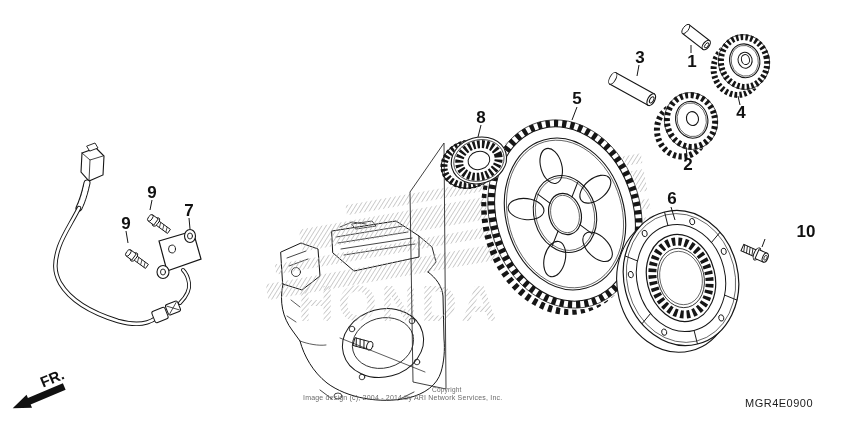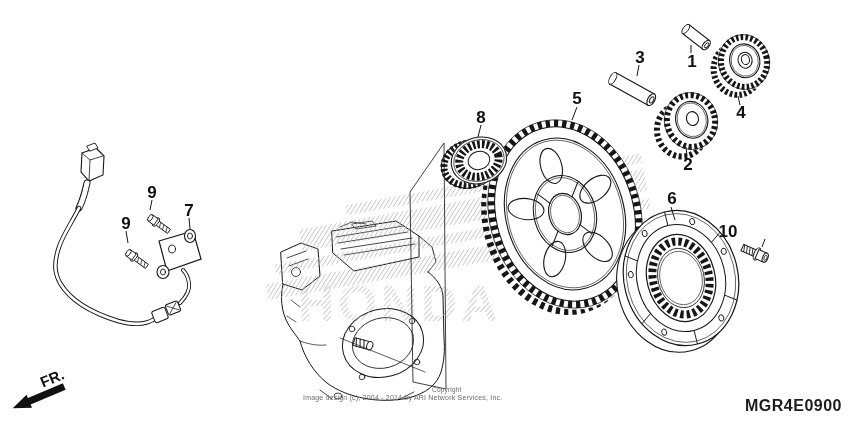--- a/index.html
+++ b/index.html
@@ -10,21 +10,21 @@
   .stage svg{position:absolute;left:0;top:0;}
   .plabel{
     position:absolute;transform:translate(-50%,-50%);
     font-weight:bold;font-size:17px;color:#111;line-height:1;
     cursor:pointer;user-select:none;
   }
   .copy1,.copy2{position:absolute;color:#6b6b6b;letter-spacing:.2px;}
   .copy1{left:432px;top:386px;font-size:6.5px;}
   .copy2{left:303px;top:394px;font-size:7px;}
   .diagcode{
-    position:absolute;left:745px;top:397px;font-size:16px;font-weight:bold;
+    position:absolute;left:745px;top:397px;font-size:11px;font-weight:normal;
     color:#1c1c1c;letter-spacing:.5px;
   }
 </style>
 </head>
 <body>
 
 <div class="stage">
 
 <svg width="850" height="424" viewBox="0 0 850 424">
   <defs>
@@ -242,19 +242,19 @@
 <div class="plabel" style="left:692px;top:61px">1</div>
 <div class="plabel" style="left:688px;top:164px">2</div>
 <div class="plabel" style="left:640px;top:57px">3</div>
 <div class="plabel" style="left:741px;top:112px">4</div>
 <div class="plabel" style="left:577px;top:98px">5</div>
 <div class="plabel" style="left:672px;top:198px">6</div>
 <div class="plabel" style="left:189px;top:210px">7</div>
 <div class="plabel" style="left:481px;top:117px">8</div>
 <div class="plabel" style="left:152px;top:192px">9</div>
 <div class="plabel" style="left:126px;top:223px">9</div>
-<div class="plabel" style="left:728px;top:231px">10</div>
+<div class="plabel" style="left:806px;top:231px">10</div>
 
 <div class="copy1">Copyright</div>
 <div class="copy2">Image design (c), 2004 - 2014 by ARI Network Services, Inc.</div>
 <div class="diagcode">MGR4E0900</div>
 
 </div>
 
 </body></html>

